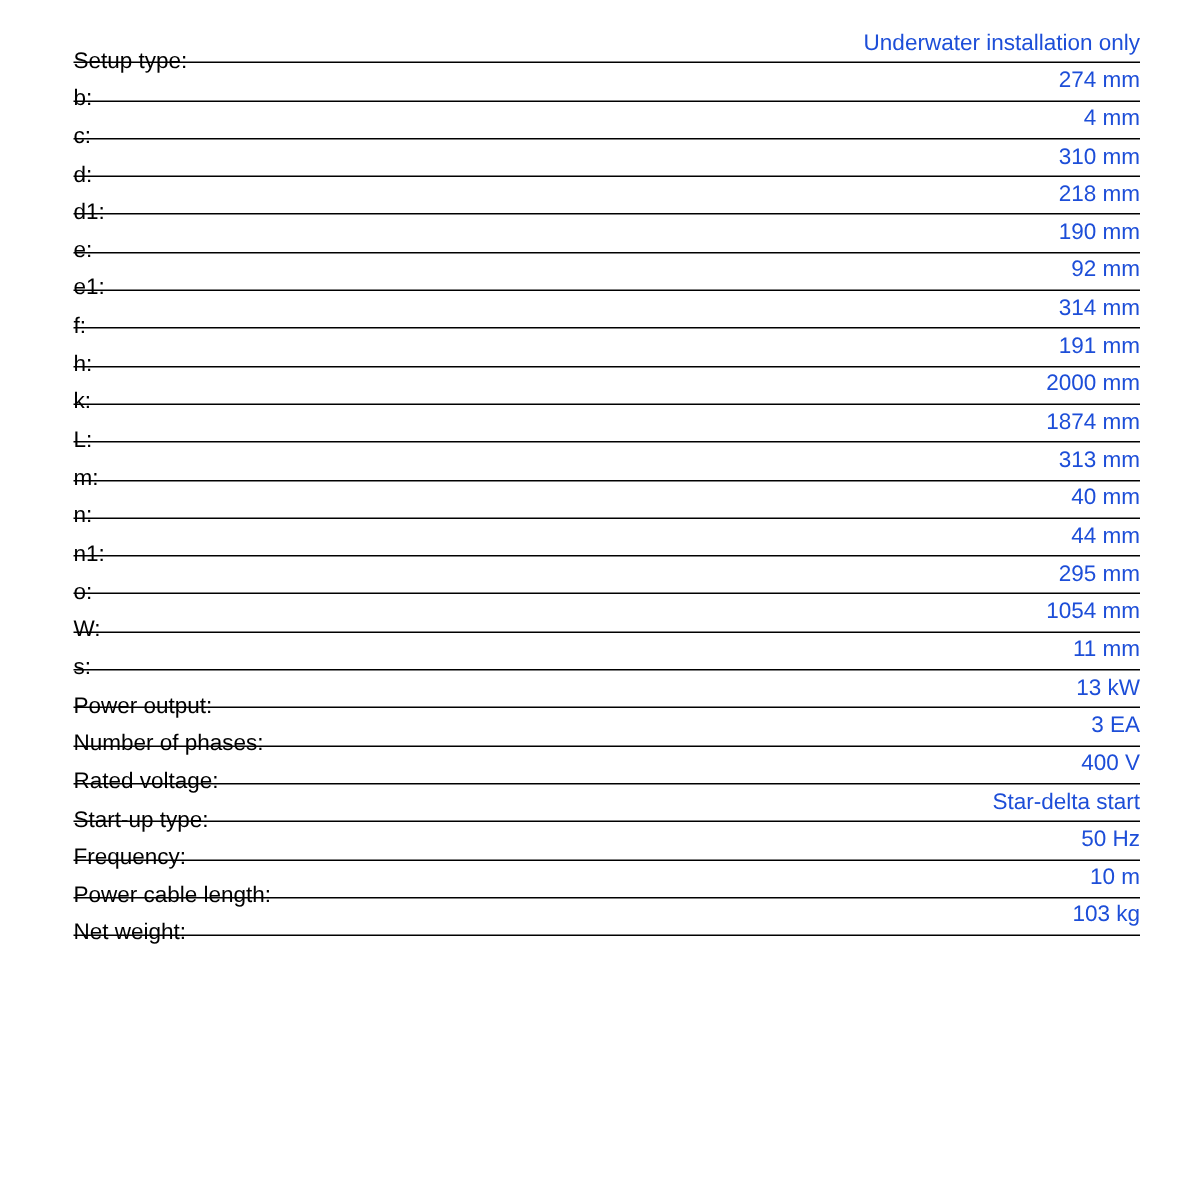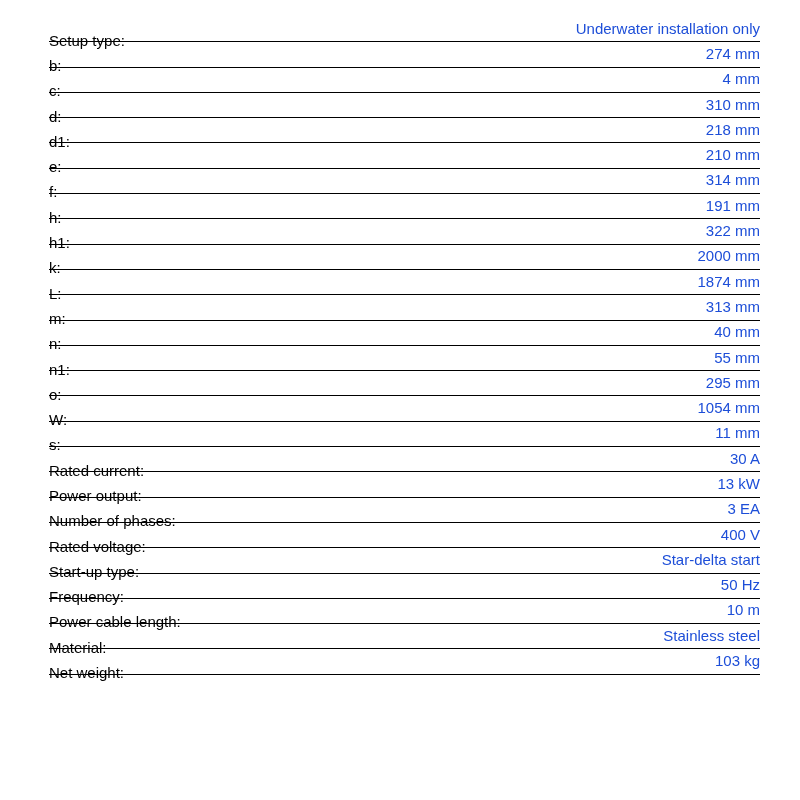--- a/index.html
+++ b/index.html
@@ -62,69 +62,65 @@
     <div class="spec-row">
       <span class="spec-label">d:</span>
       <span class="spec-value">310 mm</span>
     </div>
     <div class="spec-row">
       <span class="spec-label">d1:</span>
       <span class="spec-value">218 mm</span>
     </div>
     <div class="spec-row">
       <span class="spec-label">e:</span>
-      <span class="spec-value">210 mm</span>
+      <span class="spec-value">190 mm</span>
+    </div>
+    <div class="spec-row">
+      <span class="spec-label">e1:</span>
+      <span class="spec-value">92 mm</span>
     </div>
     <div class="spec-row">
       <span class="spec-label">f:</span>
       <span class="spec-value">314 mm</span>
     </div>
     <div class="spec-row">
       <span class="spec-label">h:</span>
       <span class="spec-value">191 mm</span>
-    </div>
-    <div class="spec-row">
-      <span class="spec-label">h1:</span>
-      <span class="spec-value">322 mm</span>
     </div>
     <div class="spec-row">
       <span class="spec-label">k:</span>
       <span class="spec-value">2000 mm</span>
     </div>
     <div class="spec-row">
       <span class="spec-label">L:</span>
       <span class="spec-value">1874 mm</span>
     </div>
     <div class="spec-row">
       <span class="spec-label">m:</span>
       <span class="spec-value">313 mm</span>
     </div>
     <div class="spec-row">
       <span class="spec-label">n:</span>
       <span class="spec-value">40 mm</span>
     </div>
     <div class="spec-row">
       <span class="spec-label">n1:</span>
-      <span class="spec-value">55 mm</span>
+      <span class="spec-value">44 mm</span>
     </div>
     <div class="spec-row">
       <span class="spec-label">o:</span>
       <span class="spec-value">295 mm</span>
     </div>
     <div class="spec-row">
       <span class="spec-label">W:</span>
       <span class="spec-value">1054 mm</span>
     </div>
     <div class="spec-row">
       <span class="spec-label">s:</span>
       <span class="spec-value">11 mm</span>
-    </div>
-    <div class="spec-row">
-      <span class="spec-label">Rated current:</span>
-      <span class="spec-value">30 A</span>
     </div>
     <div class="spec-row">
       <span class="spec-label">Power output:</span>
       <span class="spec-value">13 kW</span>
     </div>
     <div class="spec-row">
       <span class="spec-label">Number of phases:</span>
       <span class="spec-value">3 EA</span>
     </div>
     <div class="spec-row">
@@ -137,20 +133,16 @@
     </div>
     <div class="spec-row">
       <span class="spec-label">Frequency:</span>
       <span class="spec-value">50 Hz</span>
     </div>
     <div class="spec-row">
       <span class="spec-label">Power cable length:</span>
       <span class="spec-value">10 m</span>
     </div>
     <div class="spec-row">
-      <span class="spec-label">Material:</span>
-      <span class="spec-value">Stainless steel</span>
-    </div>
-    <div class="spec-row">
       <span class="spec-label">Net weight:</span>
       <span class="spec-value">103 kg</span>
     </div>
   </div>
 
 </body></html>

